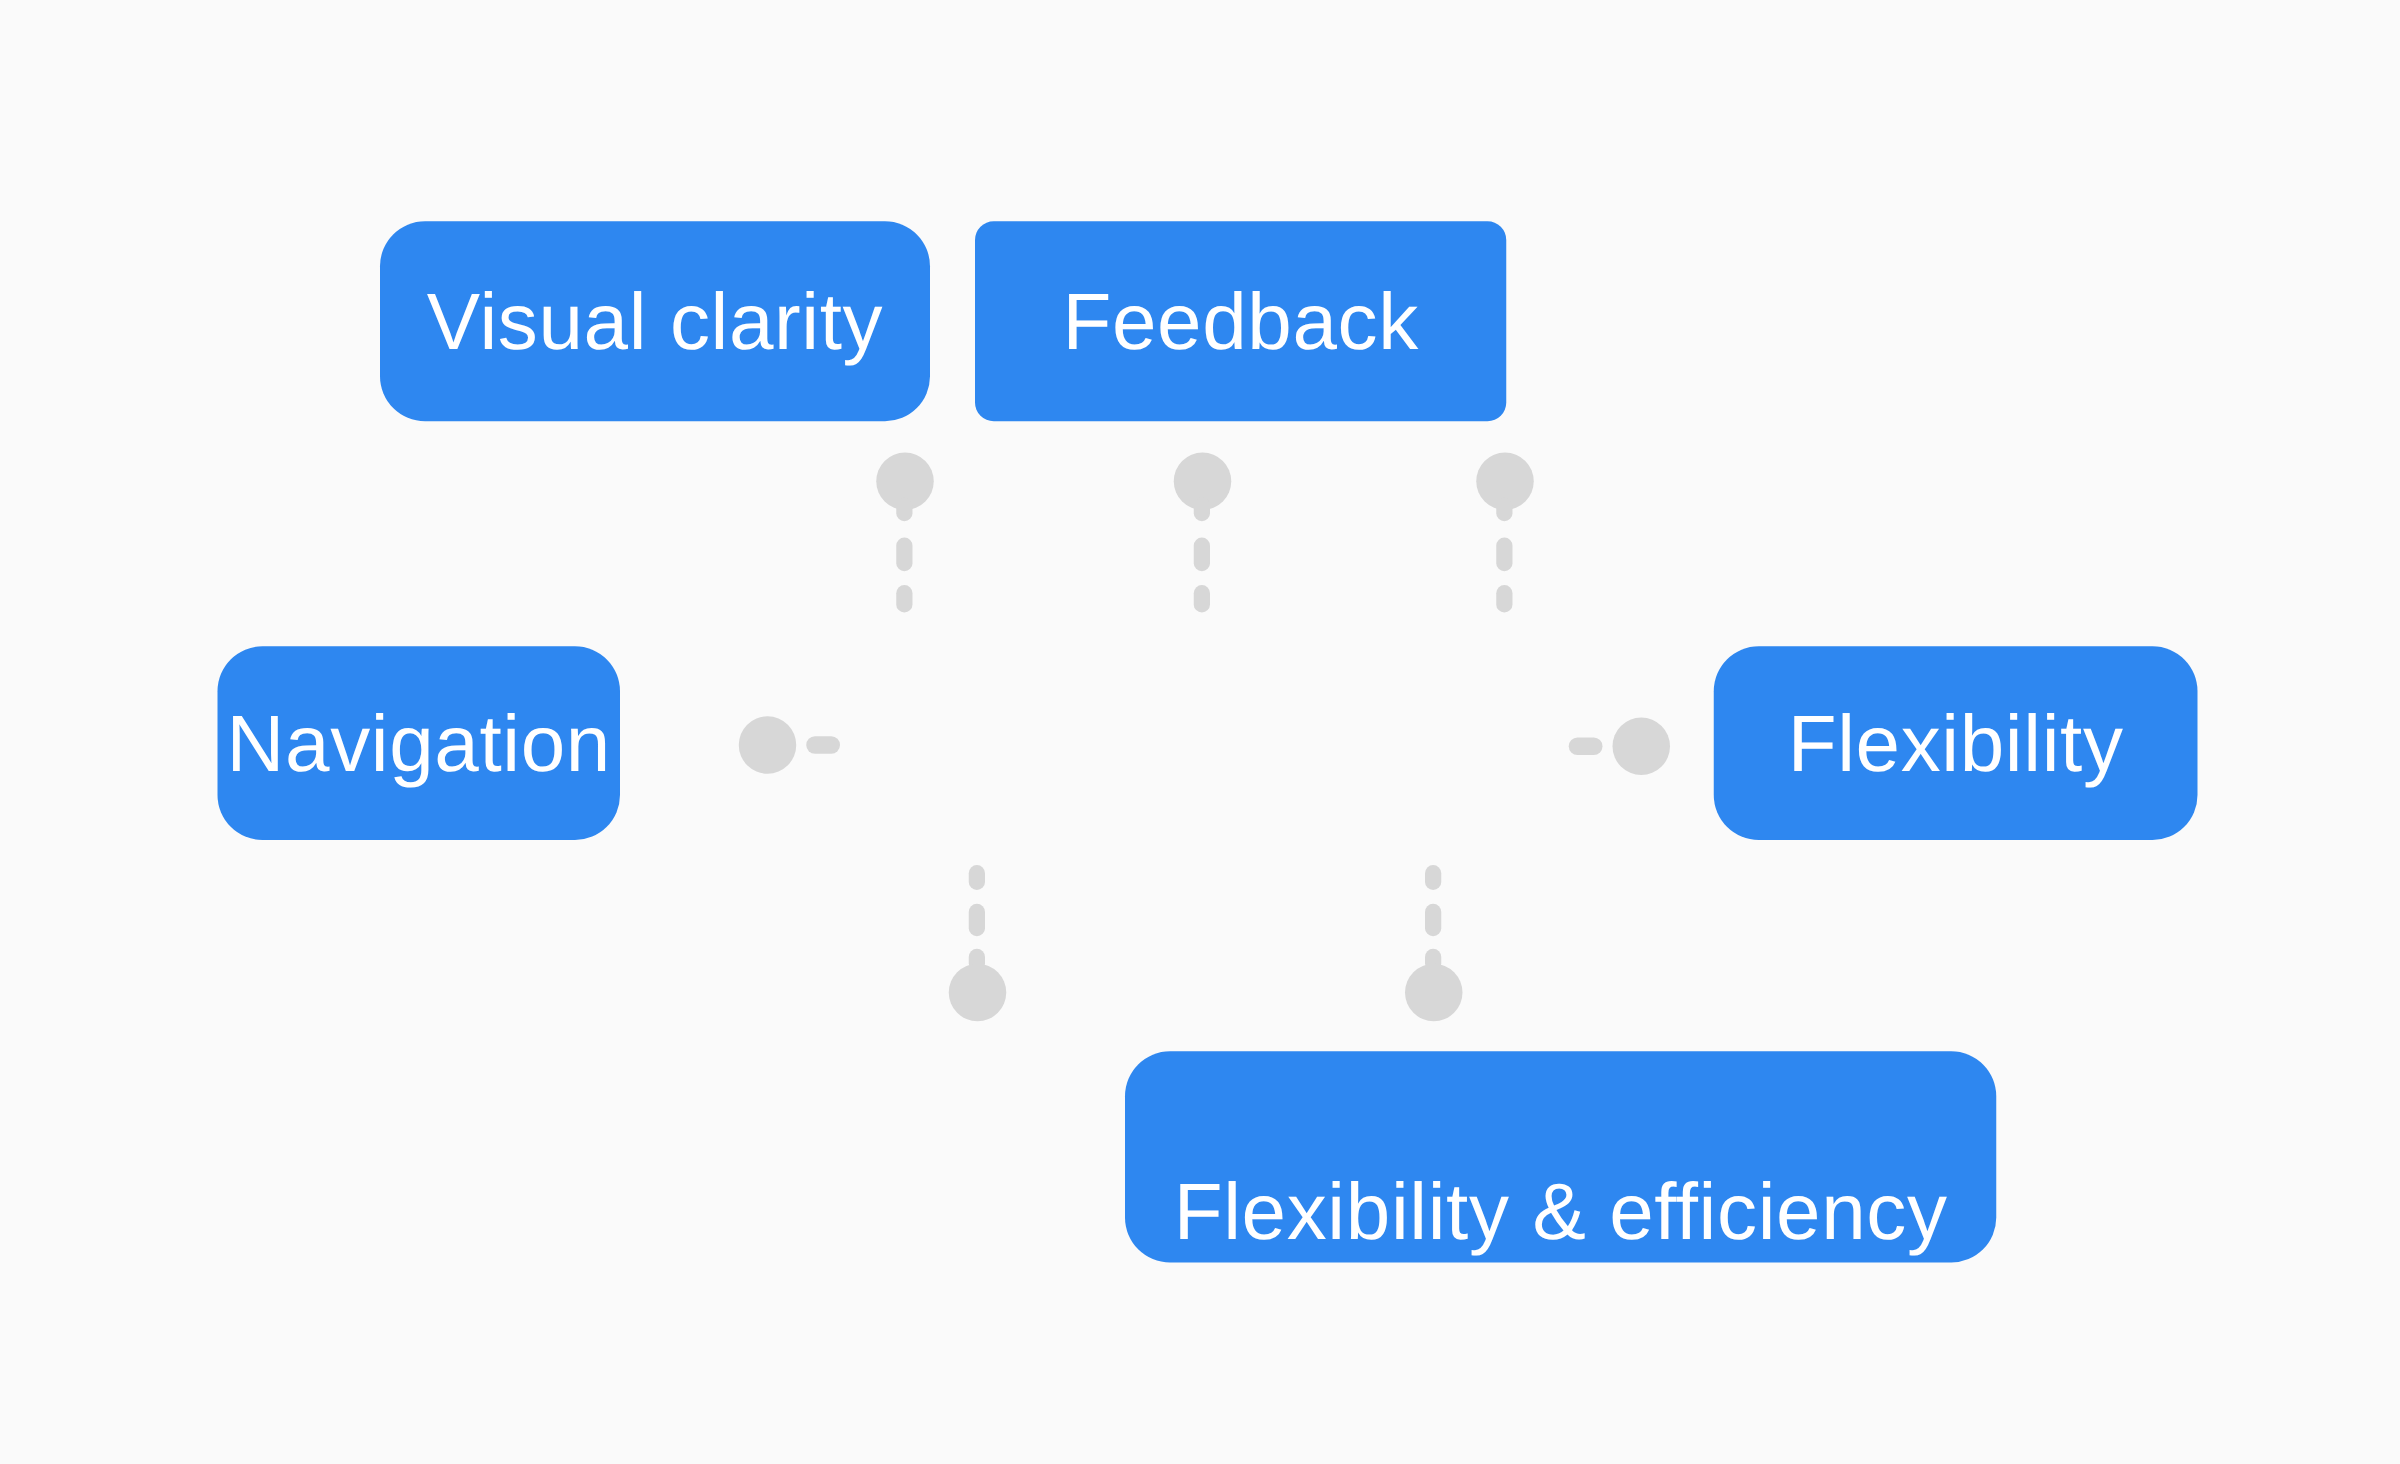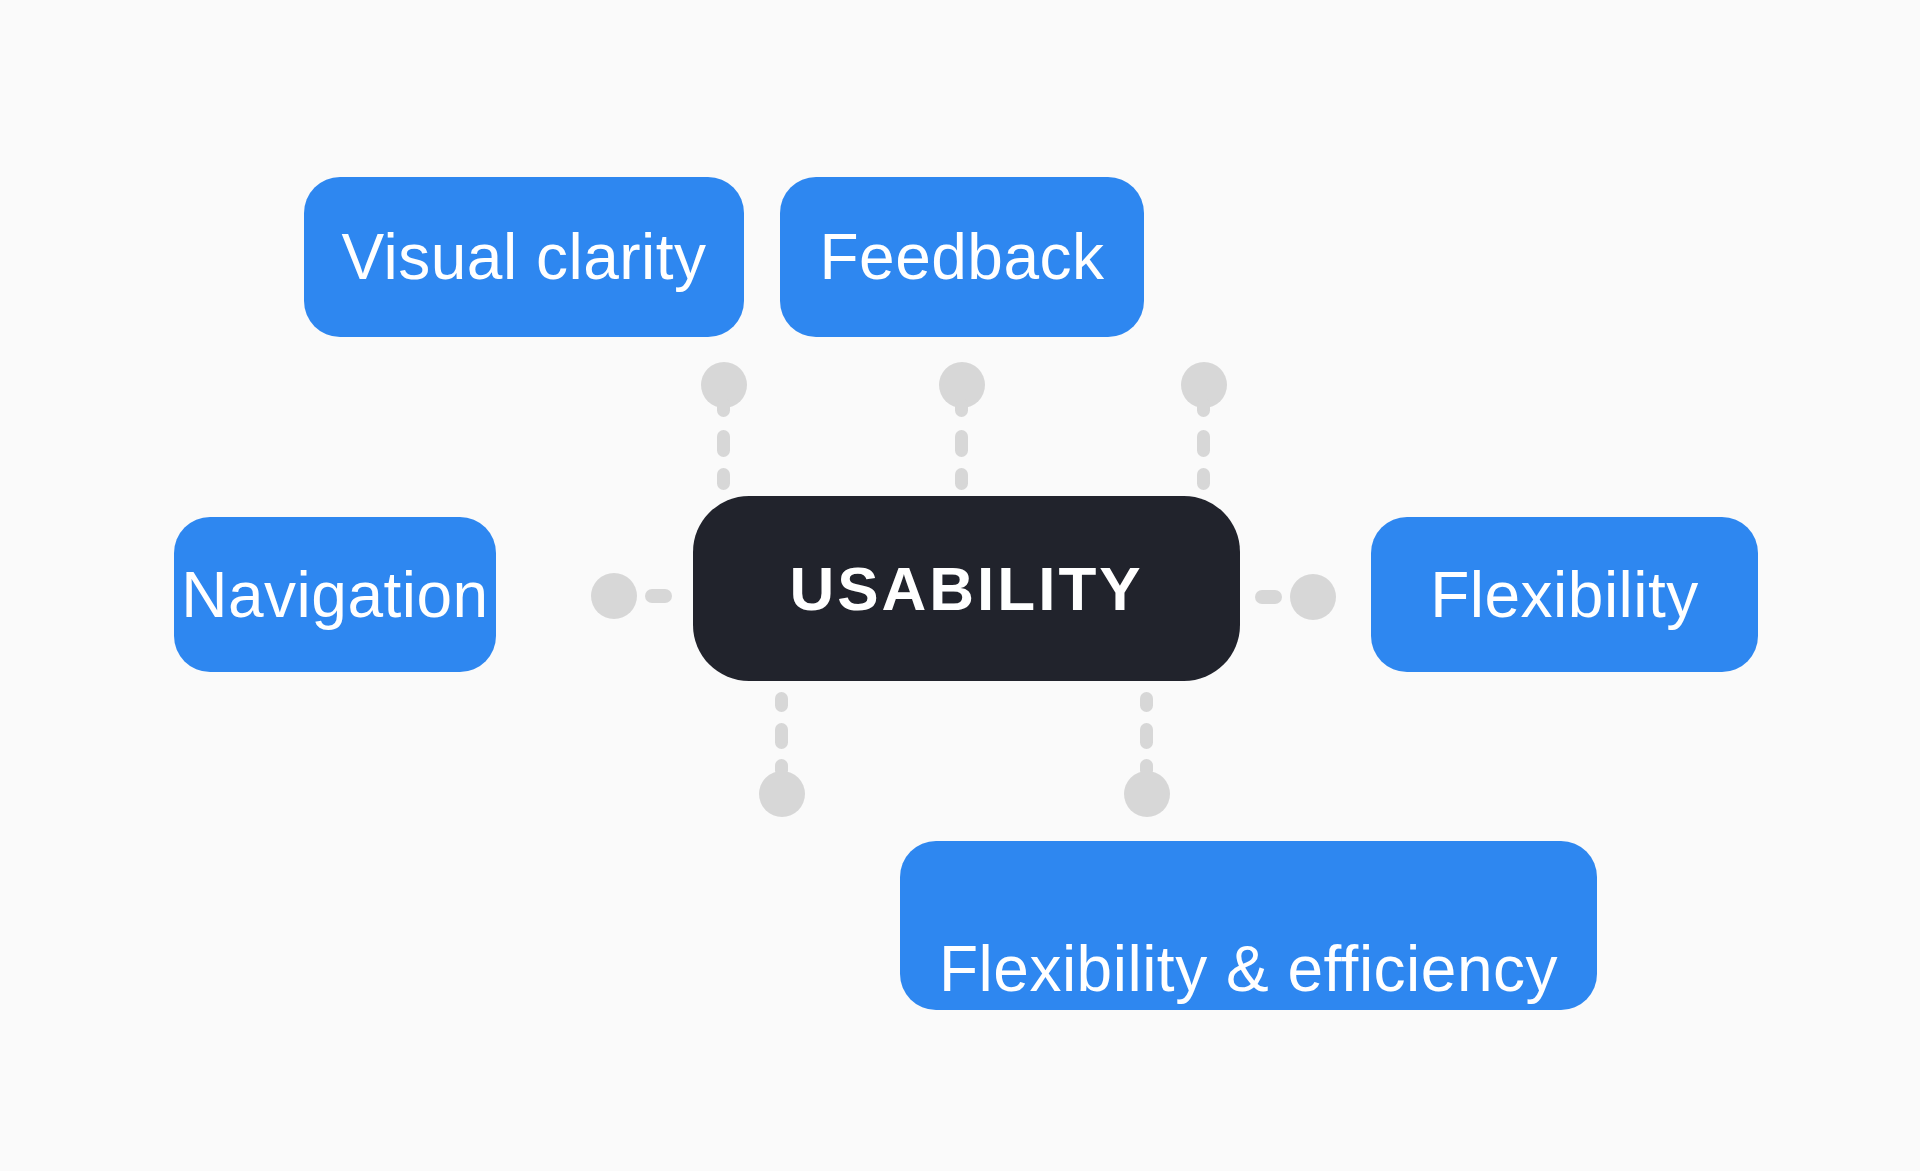--- a/index.html
+++ b/index.html
@@ -44,21 +44,21 @@
     display: flex;
     align-items: center;
     justify-content: center;
     font-size: 62px;
     font-weight: 700;
     letter-spacing: 3px;
     white-space: nowrap;
   }
   
   .pos-visual-clarity   { left: 300px;  top: 173px; width: 440px; height: 160px; }
-  .pos-feedback         { left: 776px;  top: 173px; width: 364px; height: 160px; }
+  .pos-feedback         { left: 776px;  top: 173px; width: 425px; height: 160px; border-radius: 15px; }
   .pos-consistency      { left: 1182px; top: 173px; width: 448px; height: 160px; }
   .pos-navigation       { left: 170px;  top: 513px; width: 322px; height: 155px; }
   .pos-usability        { left: 689px;  top: 492px; width: 547px; height: 185px; }
   .pos-familiarity      { left: 1367px; top: 513px; width: 387px; height: 155px; }
   .pos-error-prevention { left: 329px;  top: 837px; width: 535px; height: 158px; }
   .pos-flexibility      { left: 896px;  top: 837px; width: 697px; height: 169px; align-items: flex-end; }
 
   
   .dot {
     position: absolute;
@@ -122,23 +122,20 @@
   <div class="node pos-visual-clarity">
     <span>Visual clarity</span>
   </div>
   <div class="node pos-feedback">
     <span>Feedback</span>
   </div>
 
   <div class="node pos-navigation">
     <span>Navigation</span>
   </div>
-  <div class="node-center pos-usability">
-    <span>USABILITY</span>
-  </div>
   <div class="node pos-familiarity">
     <span>Flexibility</span>
   </div>
 
   <div class="node pos-flexibility">
     <span>Flexibility &amp; efficiency</span>
   </div>
 
   <div>
     <div class="dot t1-dot"></div>

